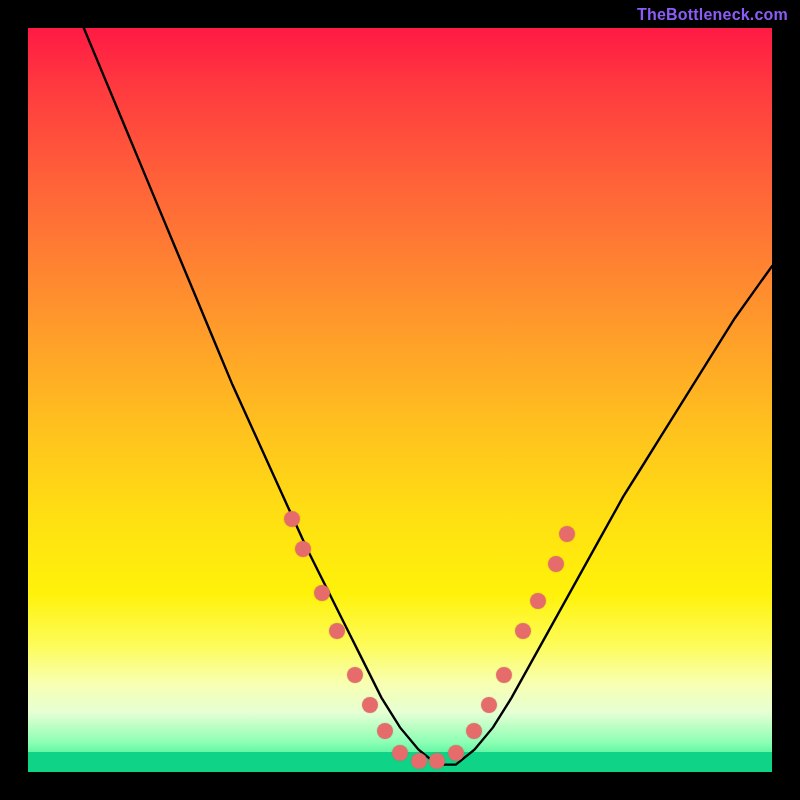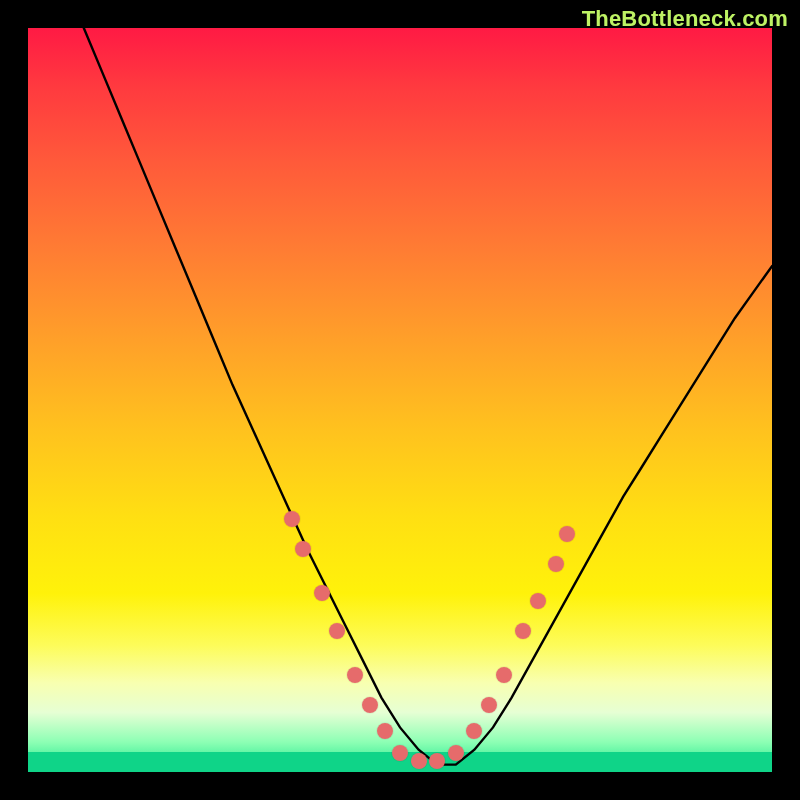--- a/index.html
+++ b/index.html
@@ -63,23 +63,23 @@
     margin-top: -8px;
     border-radius: 50%;
     background: #e66b6b;
     box-shadow: 0 0 0 1px rgba(0,0,0,0.05);
   }
   .watermark {
     position: absolute;
     top: 6px;
     right: 12px;
     font-family: Arial, Helvetica, sans-serif;
-    font-size: 22px;
+    font-size: 16px;
     font-weight: 700;
-    color: #bef264;
+    color: #8b5cf6;
     letter-spacing: 0.2px;
   }
 </style>
 </head>
 <body>
 
 <div class="watermark">TheBottleneck.com</div>
 
 <div class="frame">
   <div class="plot"></div>

